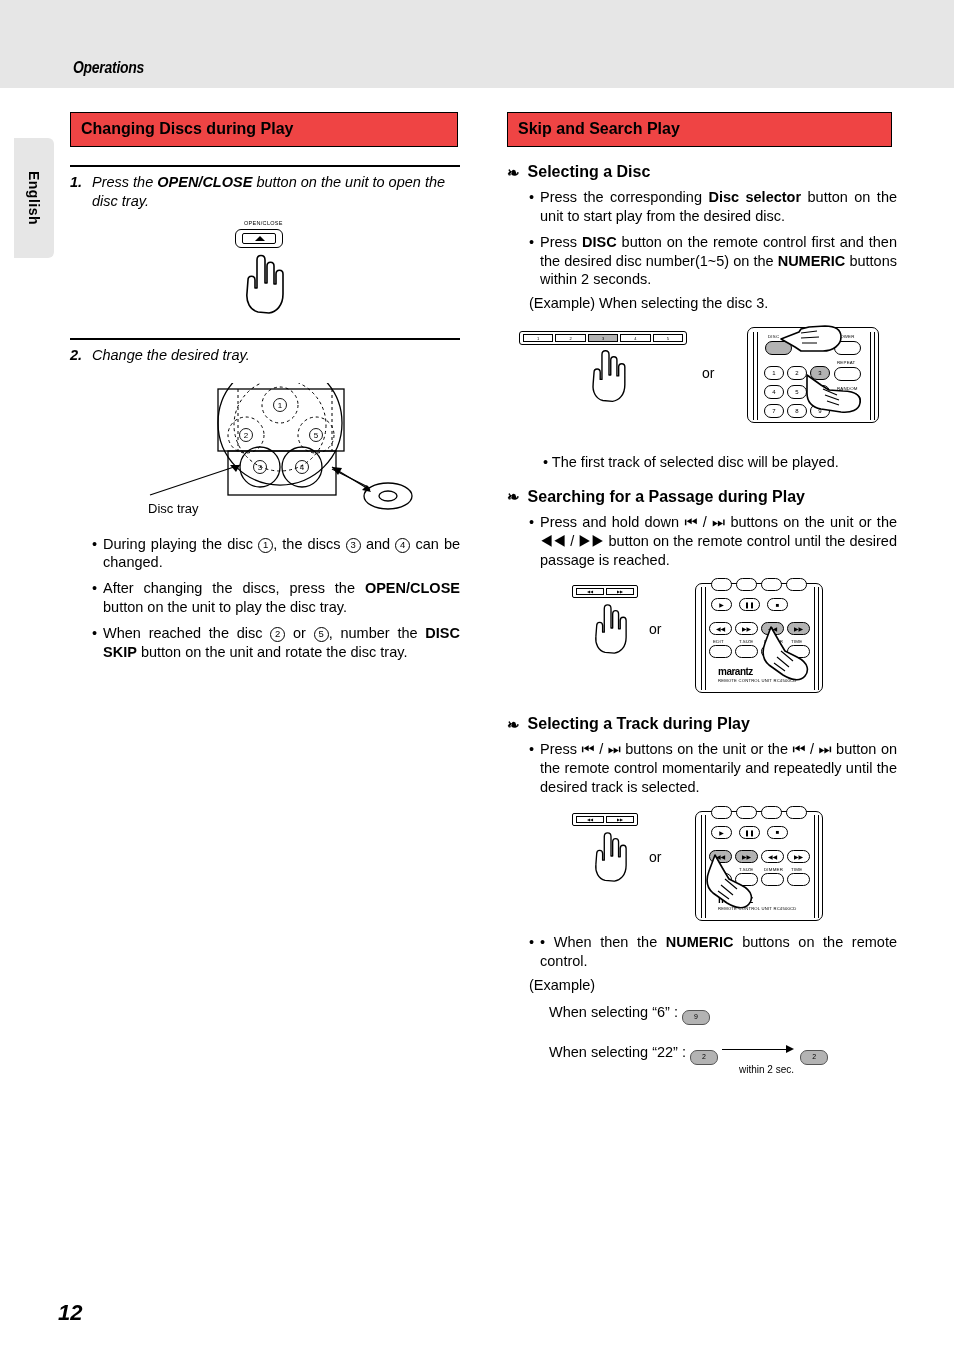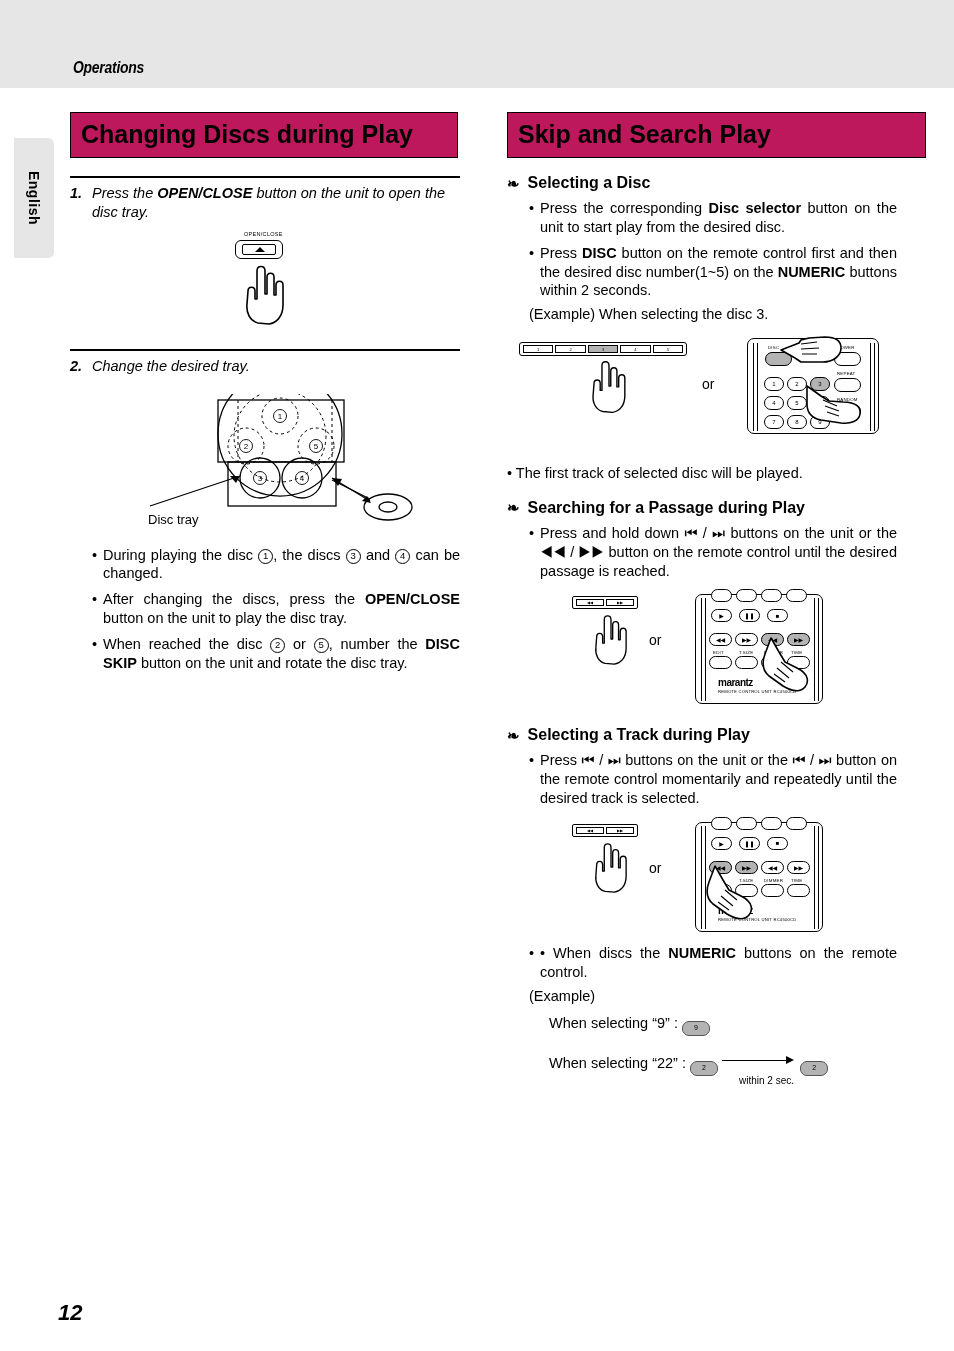--- a/index.html
+++ b/index.html
@@ -26,26 +26,26 @@
   .side-tab span{
     position:absolute;left:50%;top:50%;
     transform:translate(-50%,-50%) rotate(90deg);
     white-space:nowrap;font-weight:bold;font-size:14px;letter-spacing:0.5px;
   }
   
   .col-left{position:absolute;left:70px;top:112px;width:390px;}
   .col-right{position:absolute;left:507px;top:112px;width:390px;}
 
   .sect-title{
-    border:1.5px solid #000;background:#be185d;
-    font-size:25px;font-weight:bold;padding:7px 0 8px 10px;
+    border:1.5px solid #000;background:#ef4444;
+    font-size:16px;font-weight:bold;padding:7px 0 8px 10px;
     box-sizing:border-box;
   }
   .col-left .sect-title{width:388px;}
-  .col-right .sect-title{width:419px;}
+  .col-right .sect-title{width:385px;}
 
   .rule{border-top:2px solid #000;margin-top:18px;}
 
   
   .step{display:flex;margin-top:6px;font-size:14.5px;line-height:1.28;}
   .step-no{font-weight:bold;font-style:italic;width:22px;flex:none;}
   .step-tx{flex:1;font-style:italic;}
   b{font-weight:bold;}
 
   
@@ -365,21 +365,21 @@
       <path d="M2 16 L20 9 L22 6 L30 4 L46 3 C58 3 62 8 62 14 C62 22 54 28 44 28 L22 28 L16 24 Z" fill="#fff" stroke="#000" stroke-width="1.6" stroke-linejoin="round"></path>
       <path d="M22 10 L38 8 M22 15 L40 14 M23 20 L38 20" stroke="#000" stroke-width="1.2" fill="none"></path>
     </svg>
 
     <svg class="hand" style="left:296px;top:46px;" width="62" height="46" viewBox="0 0 62 46">
       <path d="M4 6 L18 16 L26 21 L40 22 C54 22 58 28 57 34 C56 41 48 44 38 43 L18 40 C8 38 4 32 4 24 Z" fill="#fff" stroke="#000" stroke-width="1.6" stroke-linejoin="round"></path>
       <path d="M20 20 L34 26 M22 26 L36 31 M24 32 L36 36" stroke="#000" stroke-width="1.1" fill="none"></path>
     </svg>
   </div>
 
-  <div class="bullet" style="margin-top:2px;">
+  <div class="bullet" style="margin-top:2px;margin-left:36px;">
     <div class="tx nj">• The first track of selected disc will be played.</div>
   </div>
 
   <div class="subhead">
     <span class="diamond">❧</span>
     <span>Searching for a Passage during Play</span>
   </div>
 
   <div class="bullet indent">
     <div class="dot">•</div>
@@ -512,30 +512,30 @@
 
     <svg class="hand" style="left:198px;top:44px;" width="62" height="58" viewBox="0 0 62 58">
       <path d="M10 2 L18 16 L24 26 L36 32 C48 38 48 46 44 51 C39 57 30 55 22 50 L8 40 C1 34 1 26 4 18 Z" fill="#fff" stroke="#000" stroke-width="1.6" stroke-linejoin="round"></path>
       <path d="M20 26 L32 36 M16 32 L28 42 M13 38 L24 46" stroke="#000" stroke-width="1.1" fill="none"></path>
     </svg>
   </div>
 
   <div class="bullet indent" style="margin-top:6px;">
     <div class="dot">•</div>
     <div class="tx">
-      <span>• When discs the</span>
+      <span>• When then the</span>
       <b>NUMERIC</b>
       <span>buttons on the remote control.</span>
     </div>
   </div>
 
   <div class="plain indent">(Example)</div>
 
   <div class="plain" style="margin-left:42px;margin-top:8px;">
-    <span>When selecting “9” :</span>
+    <span>When selecting “6” :</span>
     <span class="pill">9</span>
   </div>
 
   <div class="plain" style="margin-left:42px;margin-top:18px;position:relative;">
     <span>When selecting “22” :</span>
     <span class="pill">2</span>
     <span class="arrowline">
       <span class="ln"></span>
       <span class="hd"></span>
     </span>

